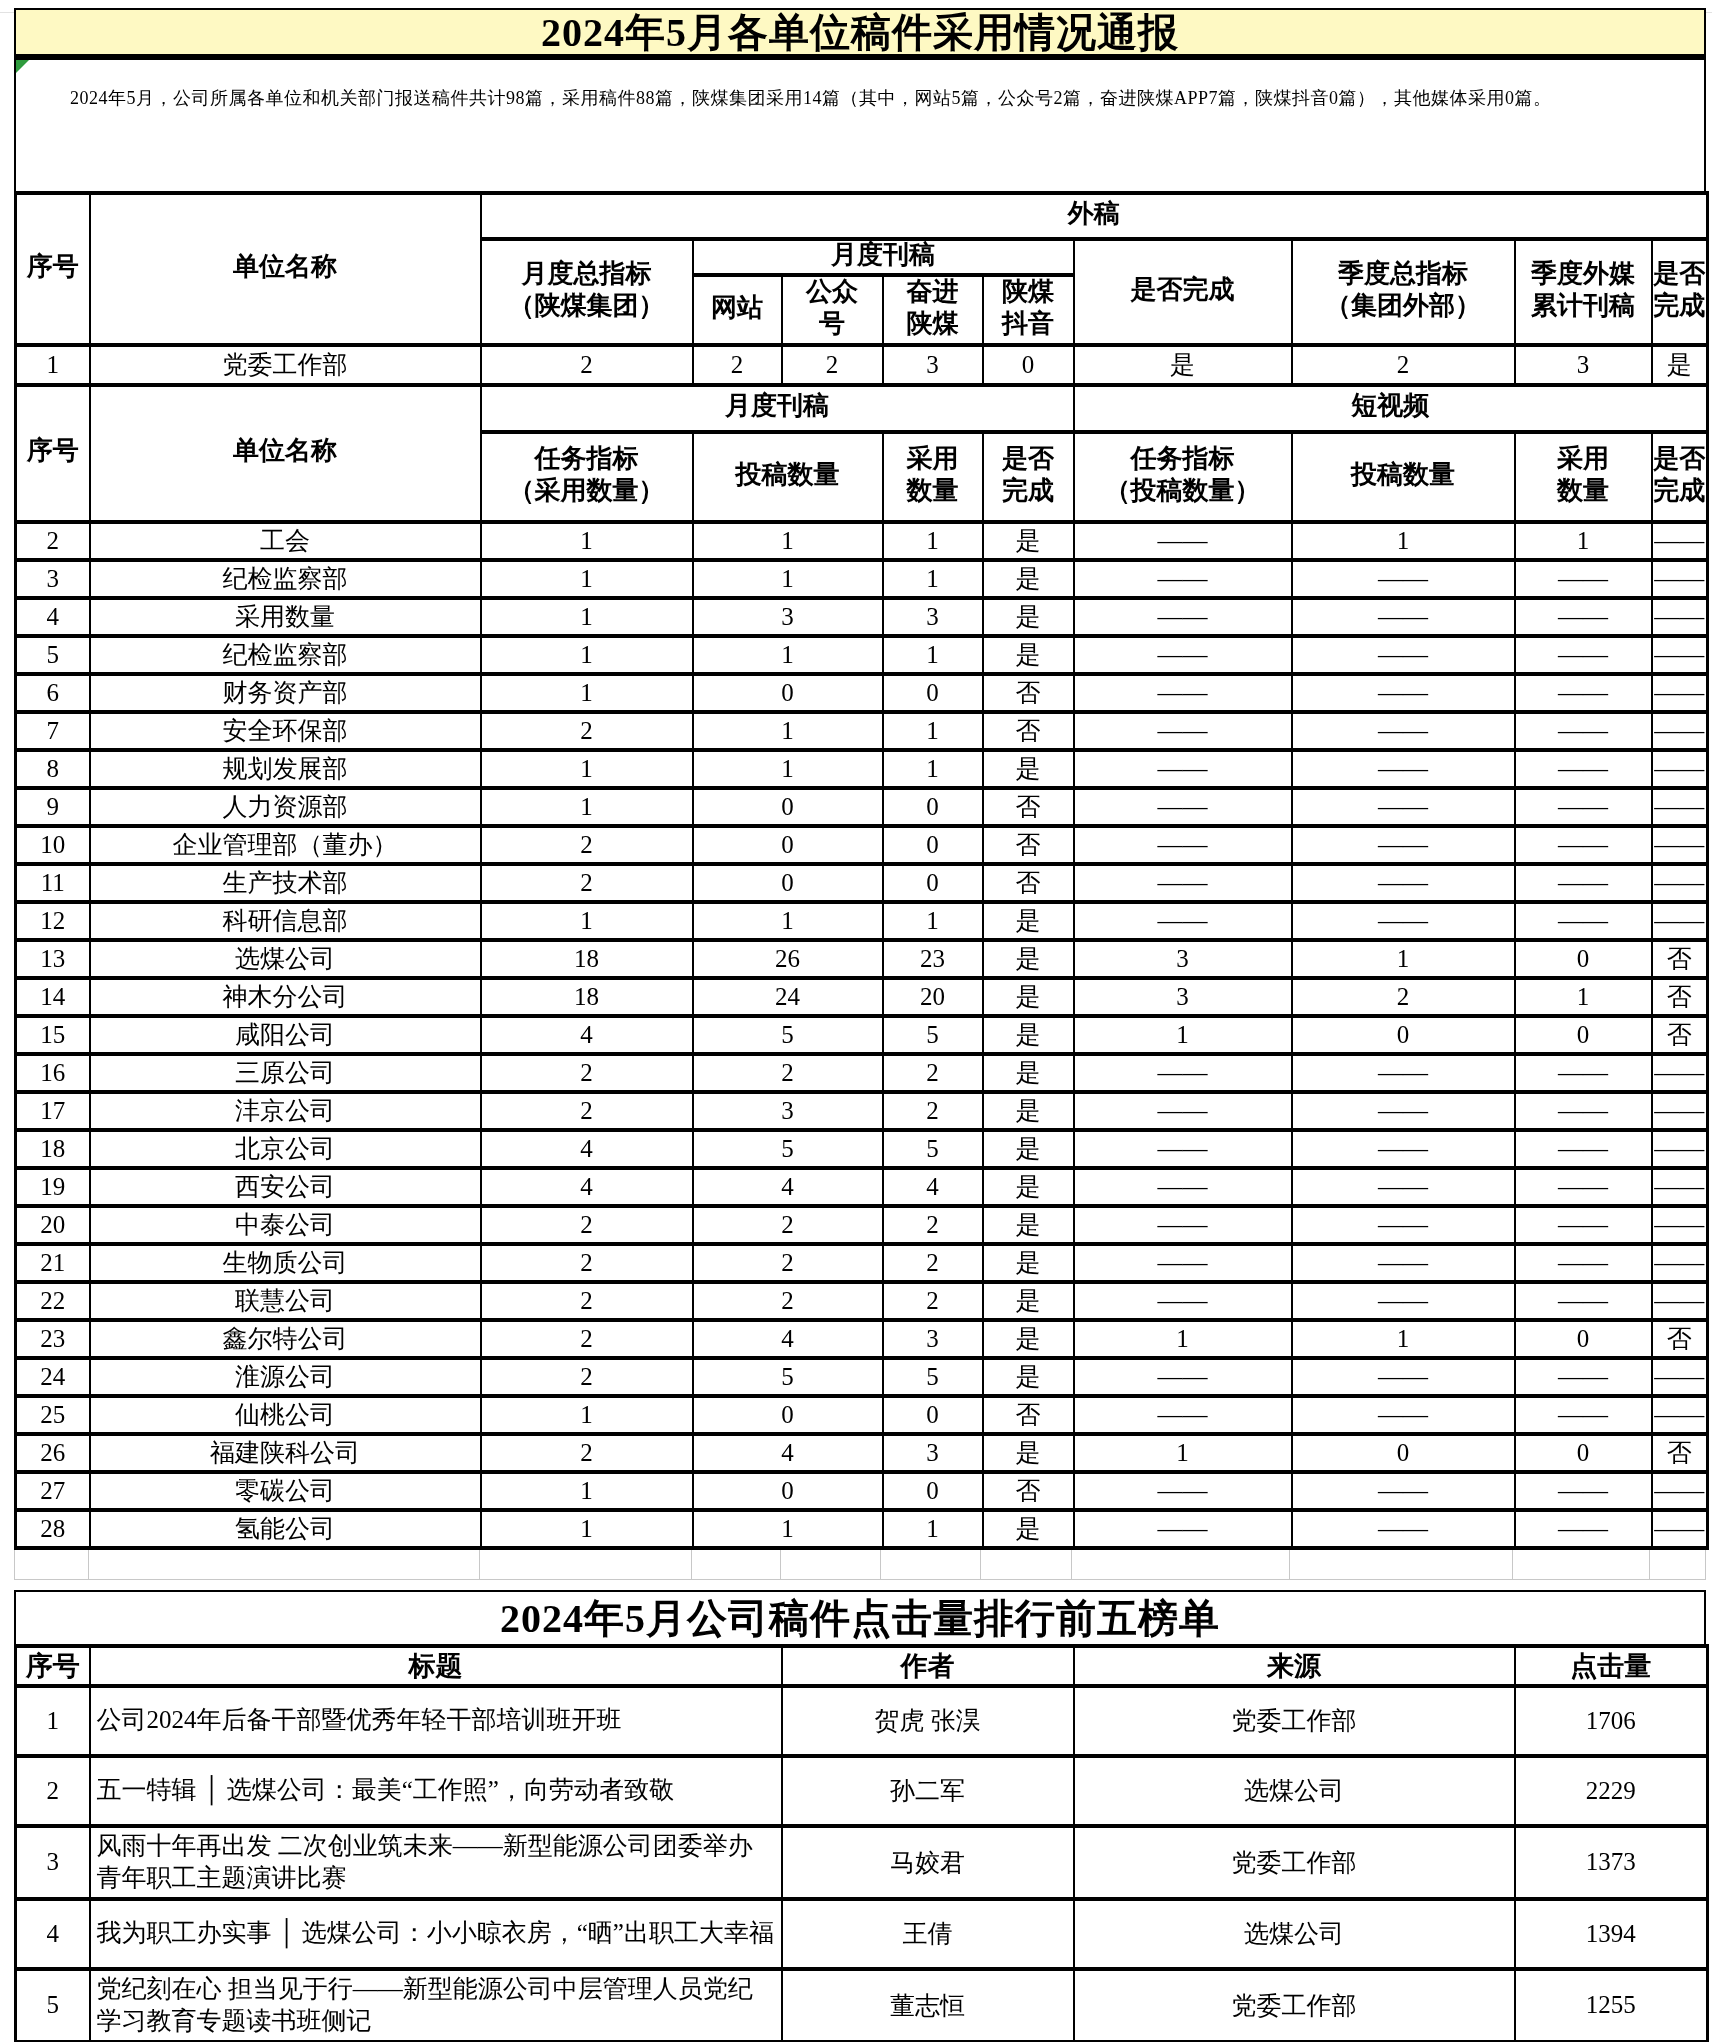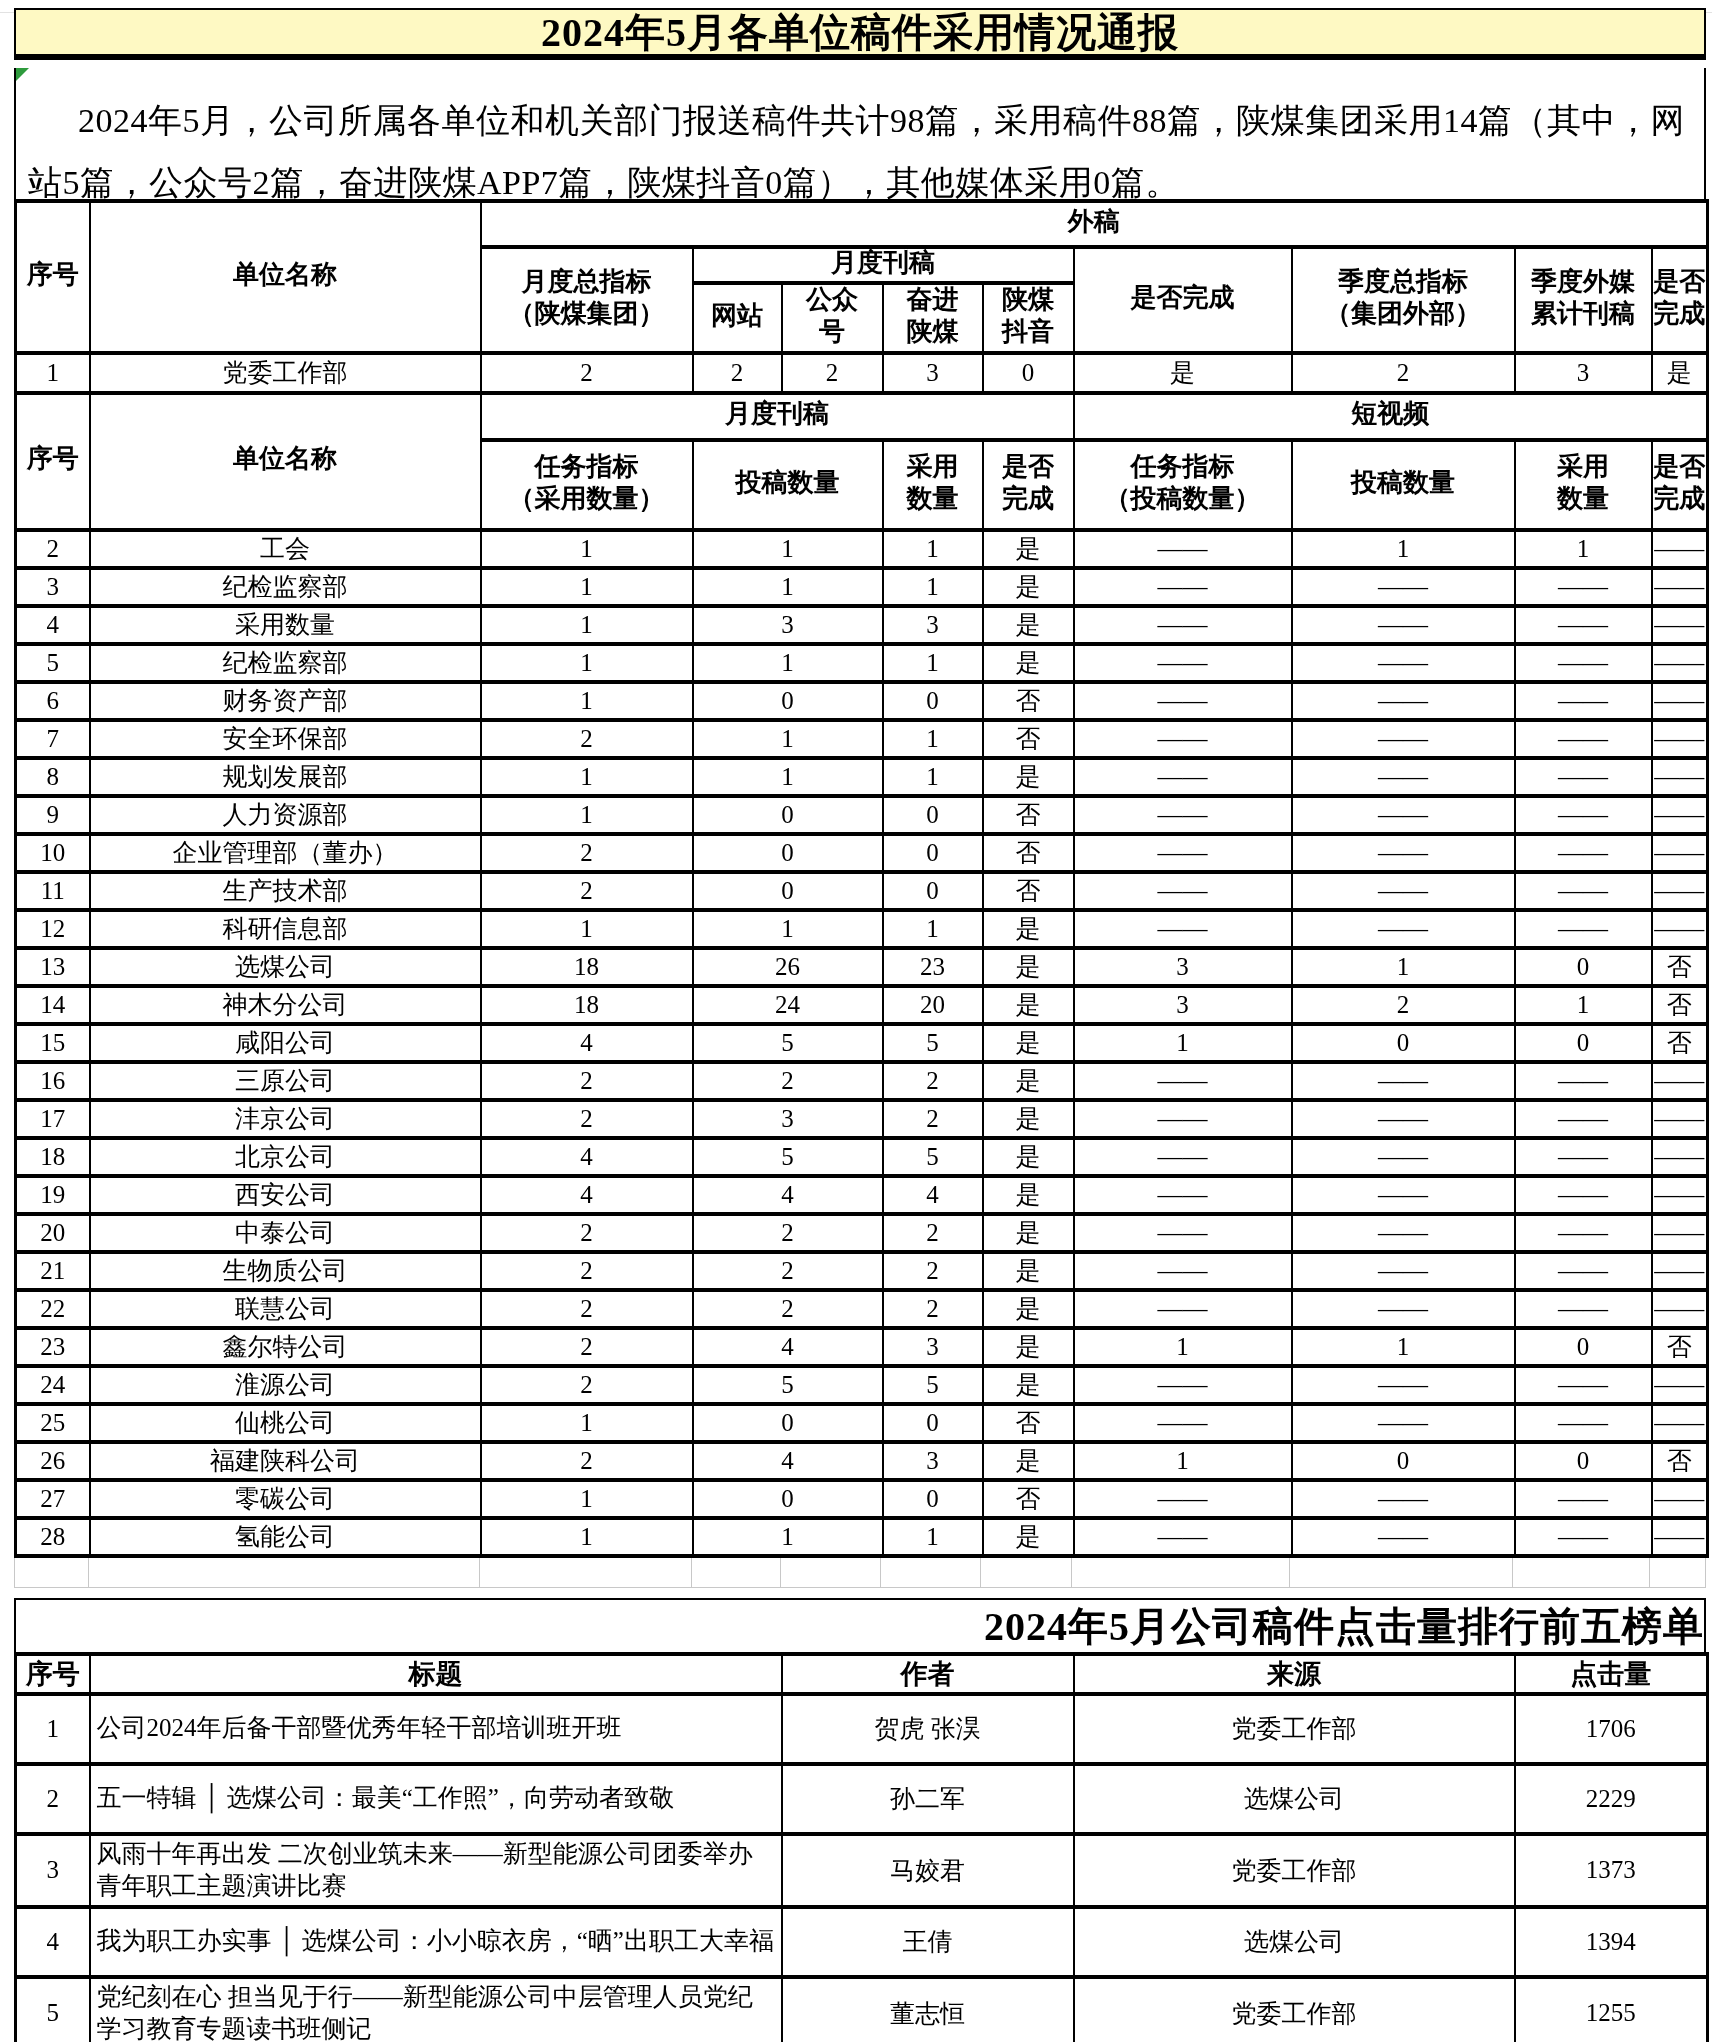--- a/index.html
+++ b/index.html
@@ -18,21 +18,21 @@
     border:2px solid #000;border-bottom:6px solid #000;
     background:#fef9c3;
   }
   
   .intro{
     position:relative;height:131px;
     border-left:2px solid #000;border-right:2px solid #000;
     padding:0 4px;box-sizing:border-box;background:#fff;
   }
   .intro p{
-    margin:8px;padding-top:22px;font-size:34px;line-height:1.82;
+    margin:0;padding-top:22px;font-size:18px;line-height:1.82;
     text-indent:50px;letter-spacing:0.5px;
   }
   .note-tri{
     position:absolute;left:0;top:0;width:0;height:0;
     border-top:13px solid #2e9b3d;border-right:13px solid transparent;
   }
 
   
   table{border-collapse:collapse;table-layout:fixed;width:1692px;background:#fff;}
   table.main{border:3px solid #000;}
@@ -49,21 +49,21 @@
 
   
   .ghost-row{
     display:flex;width:1692px;height:30px;box-sizing:border-box;
     border-left:1px solid #c8c8c8;border-bottom:1px solid #c8c8c8;
   }
   .ghost-row span{display:block;height:100%;box-sizing:border-box;border-right:1px solid #c8c8c8;}
 
   
   .t2-title{
-    margin-top:10px;height:52px;line-height:54px;text-align:right;
+    margin-top:10px;height:52px;line-height:54px;text-align:center;
     font-size:40px;font-weight:bold;letter-spacing:1px;
     border:2px solid #000;border-bottom:none;background:#fff;
   }
   
   table.rank{border:3px solid #000;}
   .rank th,.rank td{
     border:2px solid #000;border-top-width:4px;border-bottom-width:4px;
     padding:0;text-align:center;vertical-align:middle;
   }
   .rank th{font-size:27px;font-weight:bold;}

